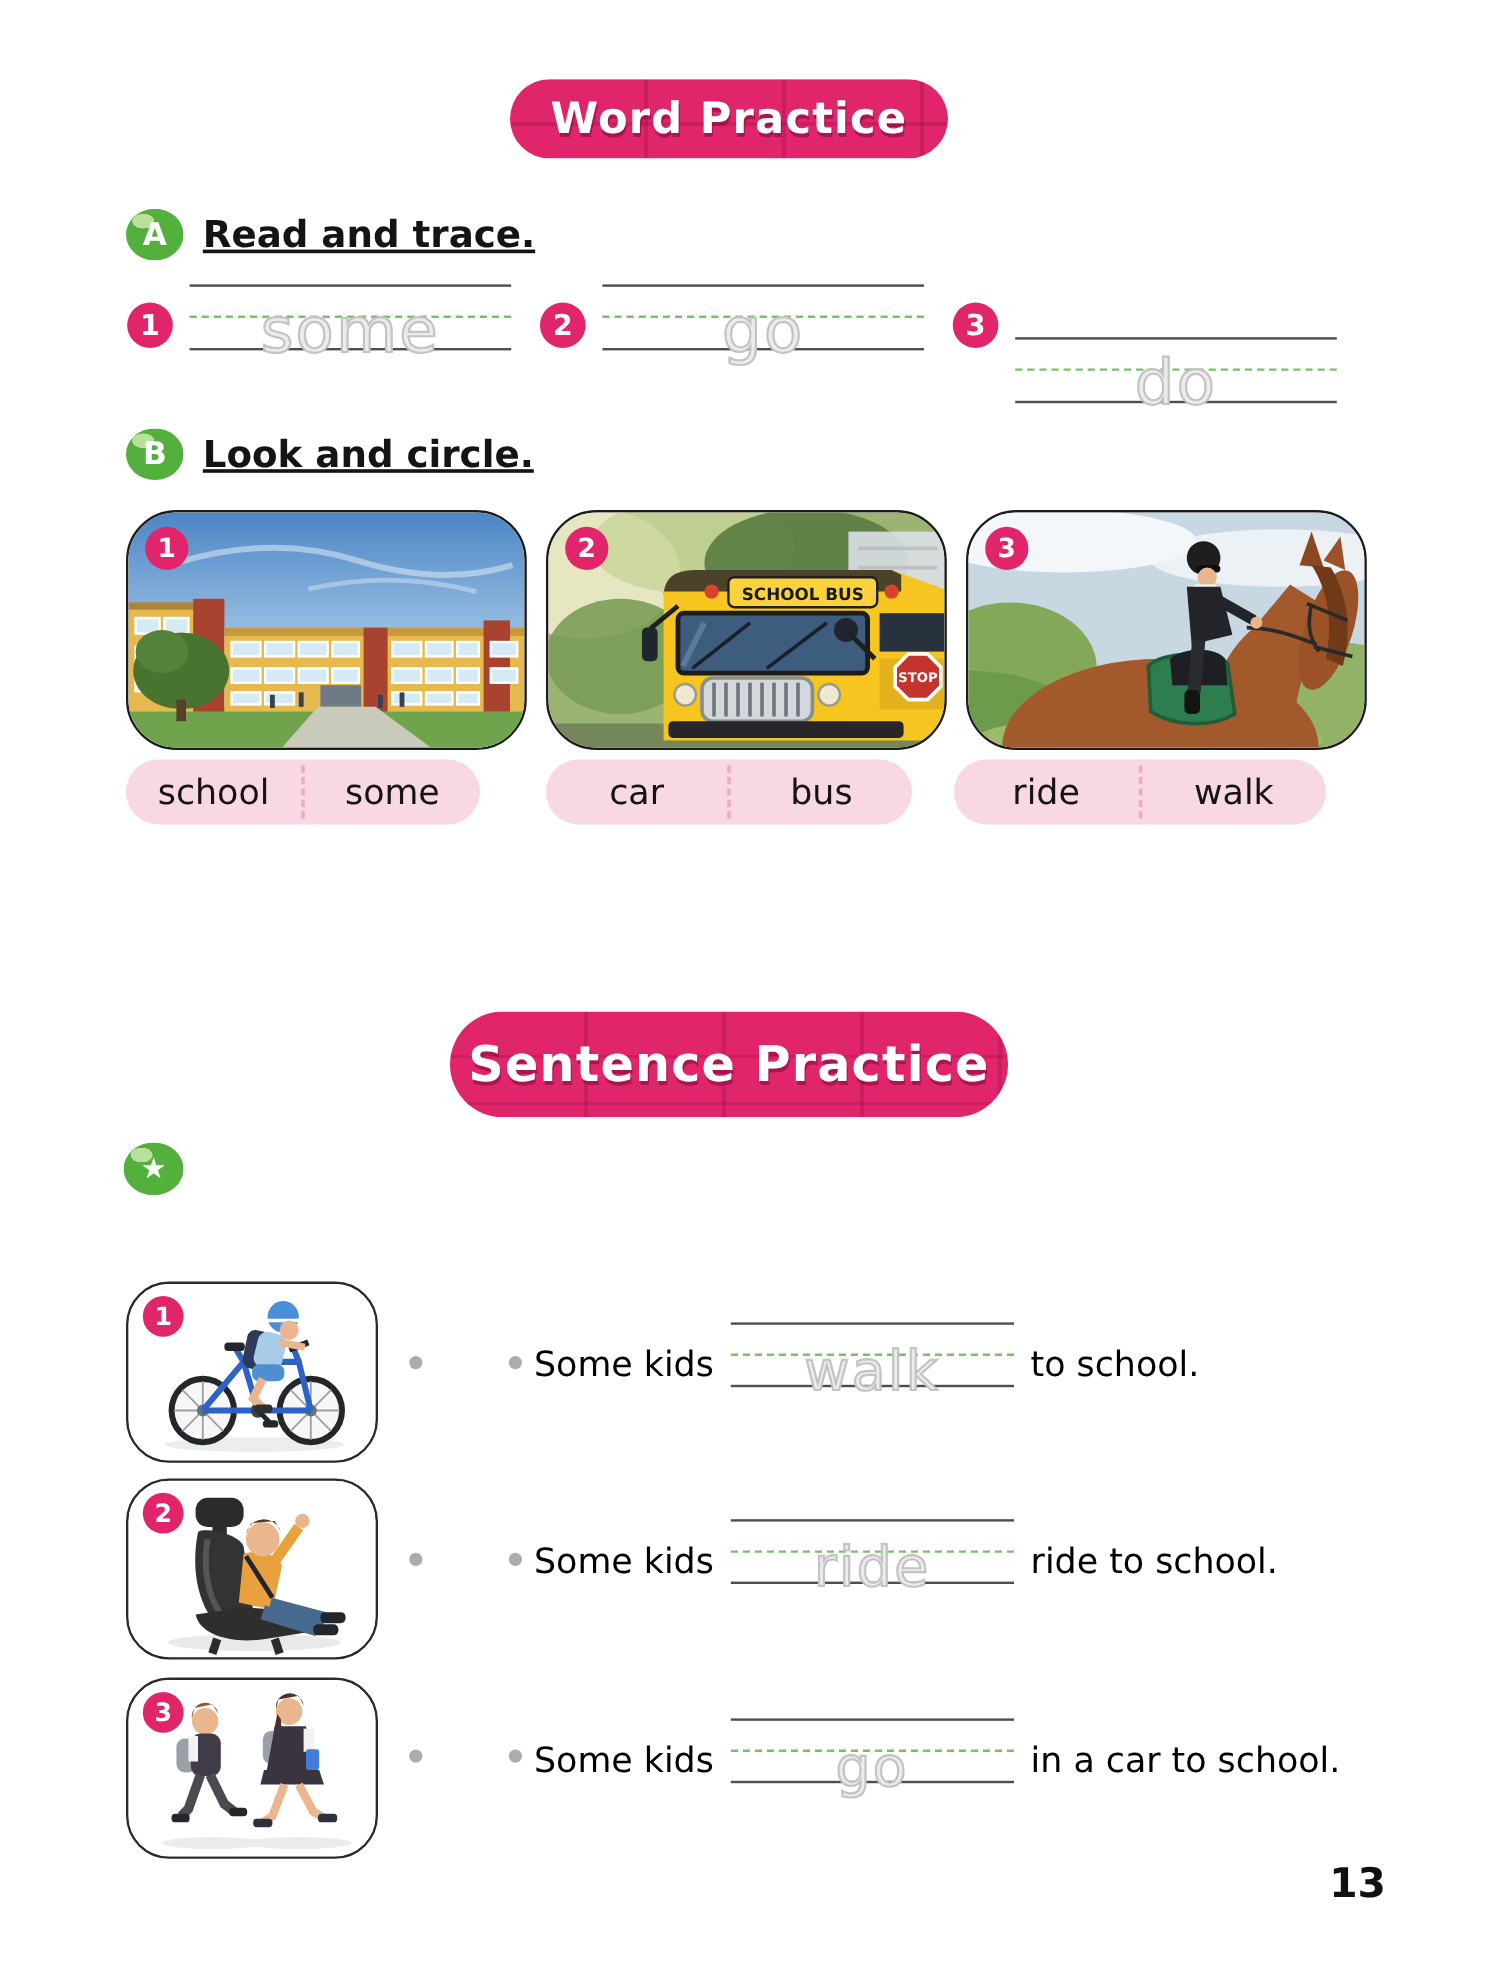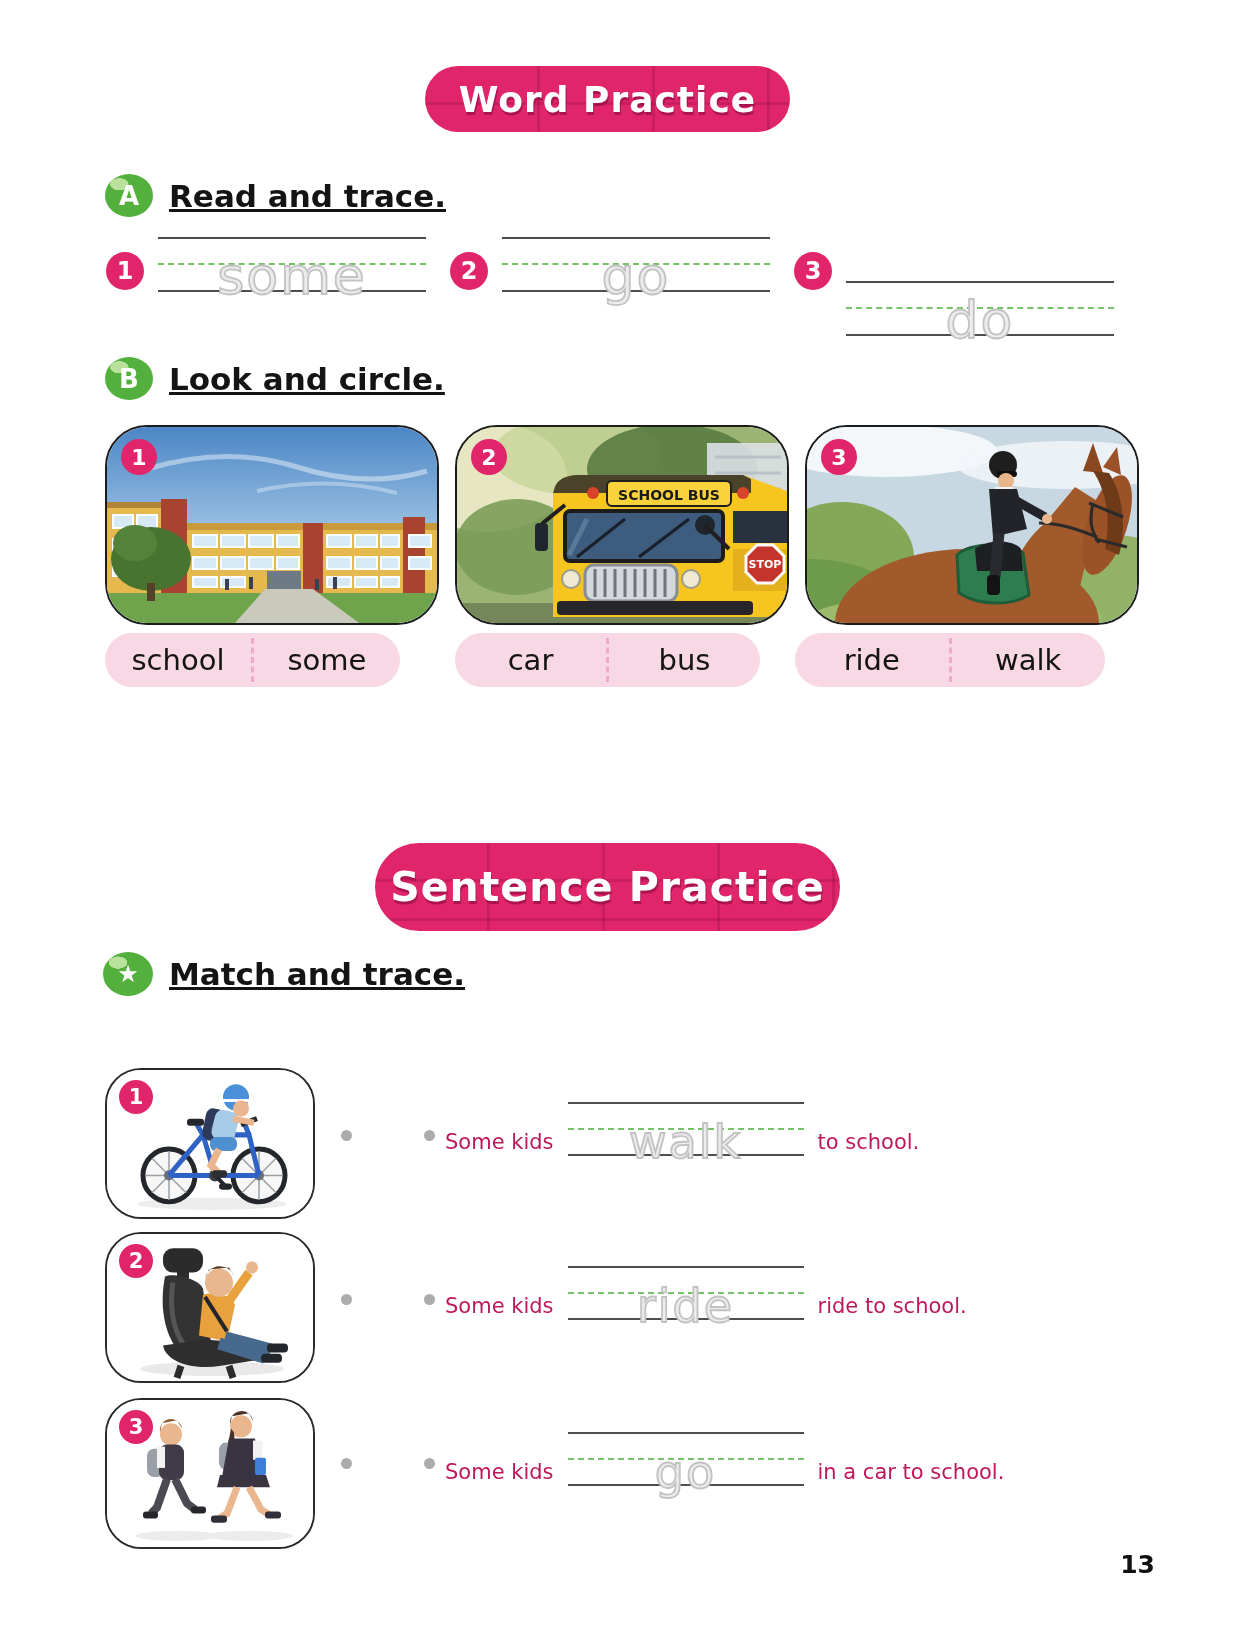--- a/index.html
+++ b/index.html
@@ -50,25 +50,25 @@
   }
   .option-pill .opt{flex:1;text-align:center;font-size:29px;font-weight:500;color:#141414;}
   .pill-div{width:0;height:44px;border-left:3px dashed #F0A9C6;}
   .match-card{
     position:absolute;left:105px;width:206px;height:147px;border:2px solid #2A2A2A;
     border-radius:36px;overflow:hidden;background:#fff;
   }
   .match-card svg{display:block;width:100%;height:100%;}
   .match-dot{position:absolute;width:11px;height:11px;border-radius:50%;background:#ACACAC;}
   .sentence{position:absolute;left:445px;height:58px;display:flex;align-items:flex-end;gap:14px;white-space:nowrap;}
-  .sentence .stext{font-size:21px;font-weight:500;color:#be185d;padding-bottom:2px;margin-top:28px;}
+  .sentence .stext{font-size:29px;font-weight:500;color:#000000;padding-bottom:2px;margin-top:28px;}
   .sentence .strace{position:relative;width:236px;height:54px;flex:0 0 auto;}
   .sentence .strace .line-dash{top:26px;}
   .sentence .strace .trace-word{top:17px;font-size:46px;}
-  .page-num{position:absolute;right:86px;top:1550px;font-size:25px;font-weight:bold;color:#111;}
+  .page-num{position:absolute;right:86px;top:1550px;font-size:34px;font-weight:bold;color:#111;}
 </style>
 </head>
 <body>
 
 <div class="abs pill-title" style="left:425px;top:66px;width:365px;height:66px;font-size:36px;">
   <span>Word Practice</span>
 </div>
 
 <div class="abs sec-header" style="left:105px;top:174px;">
   <span class="badge-green">
@@ -289,21 +289,20 @@
 </div>
 
 <div class="abs pill-title" style="left:375px;top:843px;width:465px;height:88px;font-size:41px;">
   <span>Sentence Practice</span>
 </div>
 
 <div class="abs sec-header" style="left:103px;top:952px;">
   <span class="badge-green" style="width:50px;height:44px;">
     <span style="font-size:24px;">★</span>
   </span>
-  <span class="sec-heading">Match and trace.</span>
 </div>
 
 <div class="match-card" style="top:1068px;">
   <div class="badge-num mcard">
     <span>1</span>
   </div>
   <svg viewBox="0 0 206 145" preserveAspectRatio="none">
     <rect width="206" height="145" fill="#FFFFFF"></rect>
     <ellipse cx="105" cy="132" rx="75" ry="6" fill="#EDEDED"></ellipse>
     <circle cx="62" cy="104" r="26" fill="#F7F7F7" stroke="#23272B" stroke-width="5"></circle>

